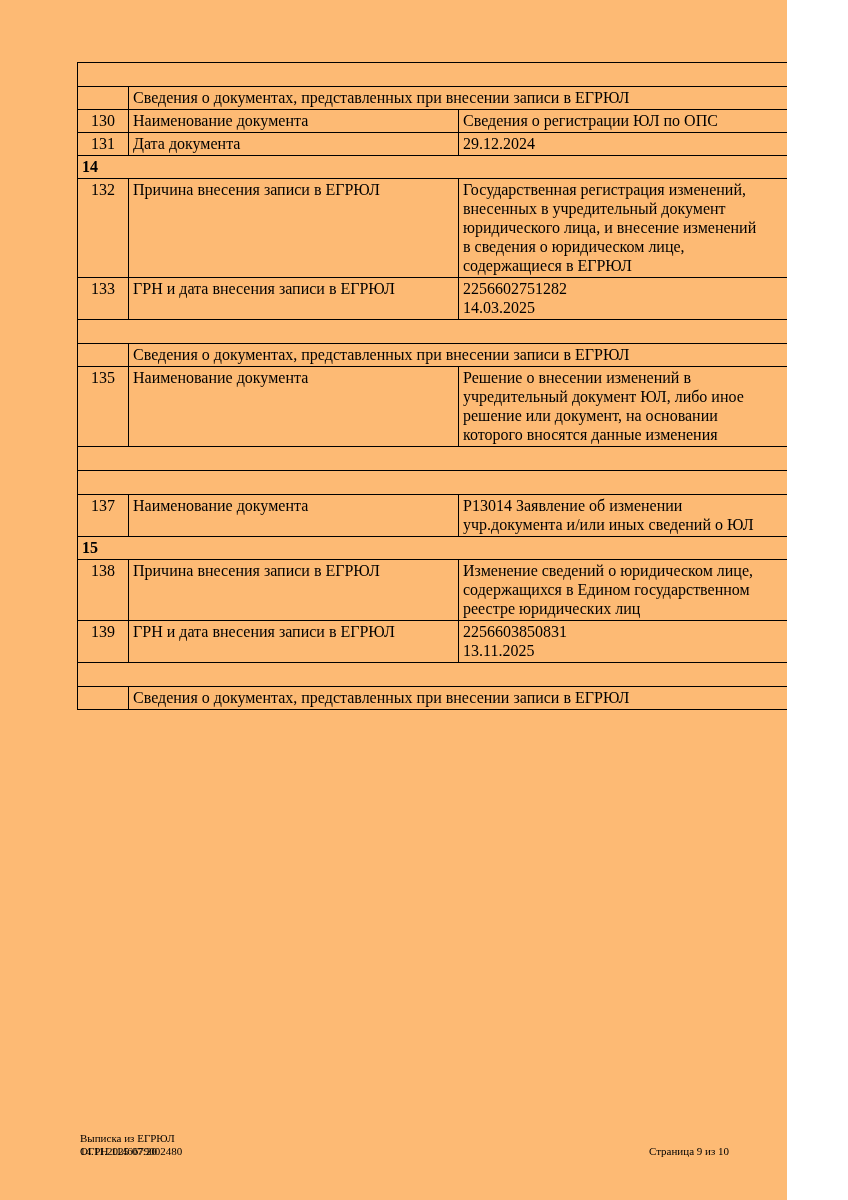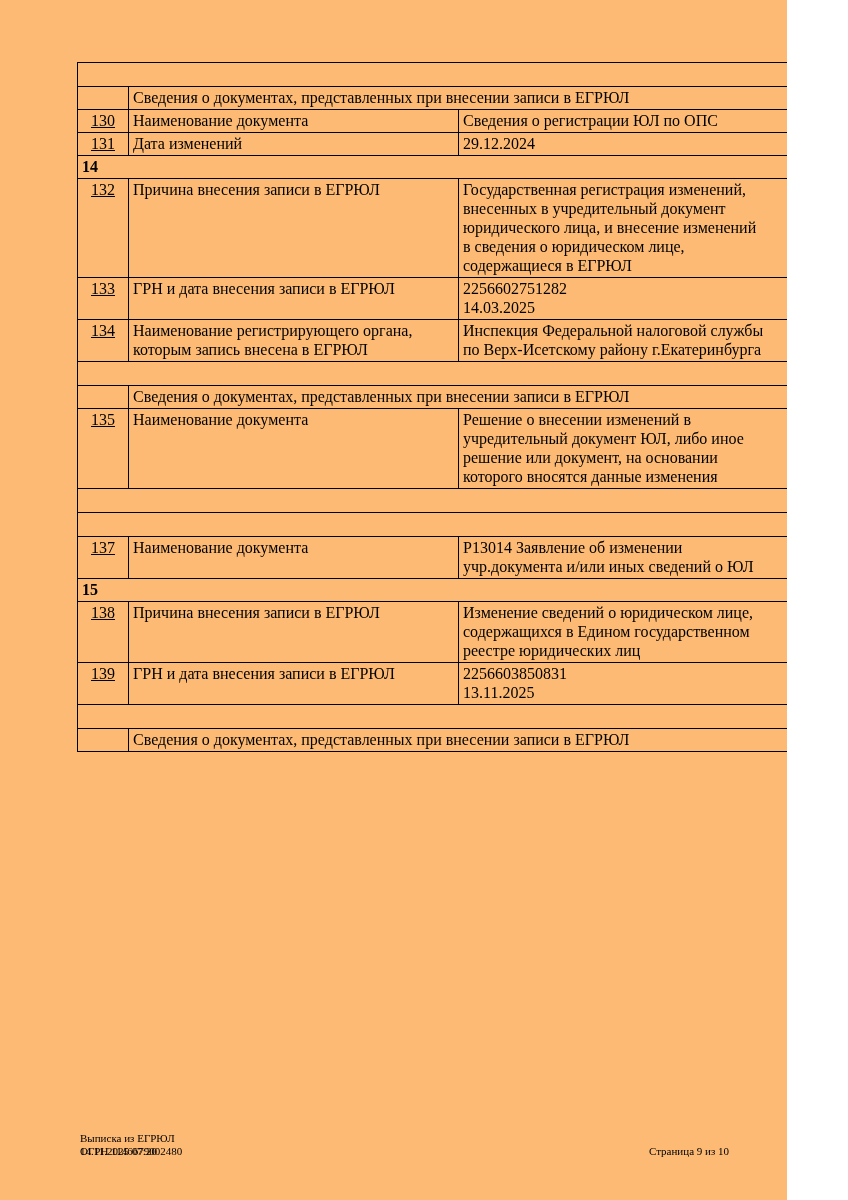--- a/index.html
+++ b/index.html
@@ -29,21 +29,20 @@
   table.doc-table td {
     border: 1px solid #000000;
     vertical-align: top;
     padding: 1px 4px 2px 4px;
     overflow: hidden;
   }
   td.num-cell {
     text-align: center;
     padding-left: 2px;
     padding-right: 2px;
-    text-decoration: underline;
   }
   td.header-cell {
     white-space: nowrap;
   }
   td.section-cell {
     text-align: left;
     font-weight: bold;
   }
   td.label-cell, td.value-cell {
     white-space: pre-line;
@@ -98,47 +97,40 @@
           <td class="num-cell" colspan="1"></td>
           <td class="header-cell" colspan="2">Сведения о документах, представленных при внесении записи в ЕГРЮЛ</td>
         </tr>
         <tr>
           <td class="num-cell" colspan="1">130</td>
           <td class="label-cell" colspan="1">Наименование документа</td>
           <td class="value-cell" colspan="1">Сведения о регистрации ЮЛ по ОПС</td>
         </tr>
         <tr>
           <td class="num-cell" colspan="1">131</td>
-          <td class="label-cell" colspan="1">Дата изменений</td>
+          <td class="label-cell" colspan="1">Дата документа</td>
           <td class="value-cell" colspan="1">29.12.2024</td>
         </tr>
         <tr>
           <td class="section-cell" colspan="3">14</td>
         </tr>
         <tr>
           <td class="num-cell" colspan="1">132</td>
           <td class="label-cell" colspan="1">Причина внесения записи в ЕГРЮЛ</td>
           <td class="value-cell" colspan="1">Государственная регистрация изменений,
 внесенных в учредительный документ
 юридического лица, и внесение изменений
 в сведения о юридическом лице,
 содержащиеся в ЕГРЮЛ</td>
         </tr>
         <tr>
           <td class="num-cell" colspan="1">133</td>
           <td class="label-cell" colspan="1">ГРН и дата внесения записи в ЕГРЮЛ</td>
           <td class="value-cell" colspan="1">2256602751282
 14.03.2025</td>
-        </tr>
-        <tr>
-          <td class="num-cell" colspan="1">134</td>
-          <td class="label-cell" colspan="1">Наименование регистрирующего органа,
-которым запись внесена в ЕГРЮЛ</td>
-          <td class="value-cell" colspan="1">Инспекция Федеральной налоговой службы
-по Верх-Исетскому району г.Екатеринбурга</td>
         </tr>
         <tr>
           <td class="empty-cell" colspan="3"></td>
         </tr>
         <tr>
           <td class="num-cell" colspan="1"></td>
           <td class="header-cell" colspan="2">Сведения о документах, представленных при внесении записи в ЕГРЮЛ</td>
         </tr>
         <tr>
           <td class="num-cell" colspan="1">135</td>

